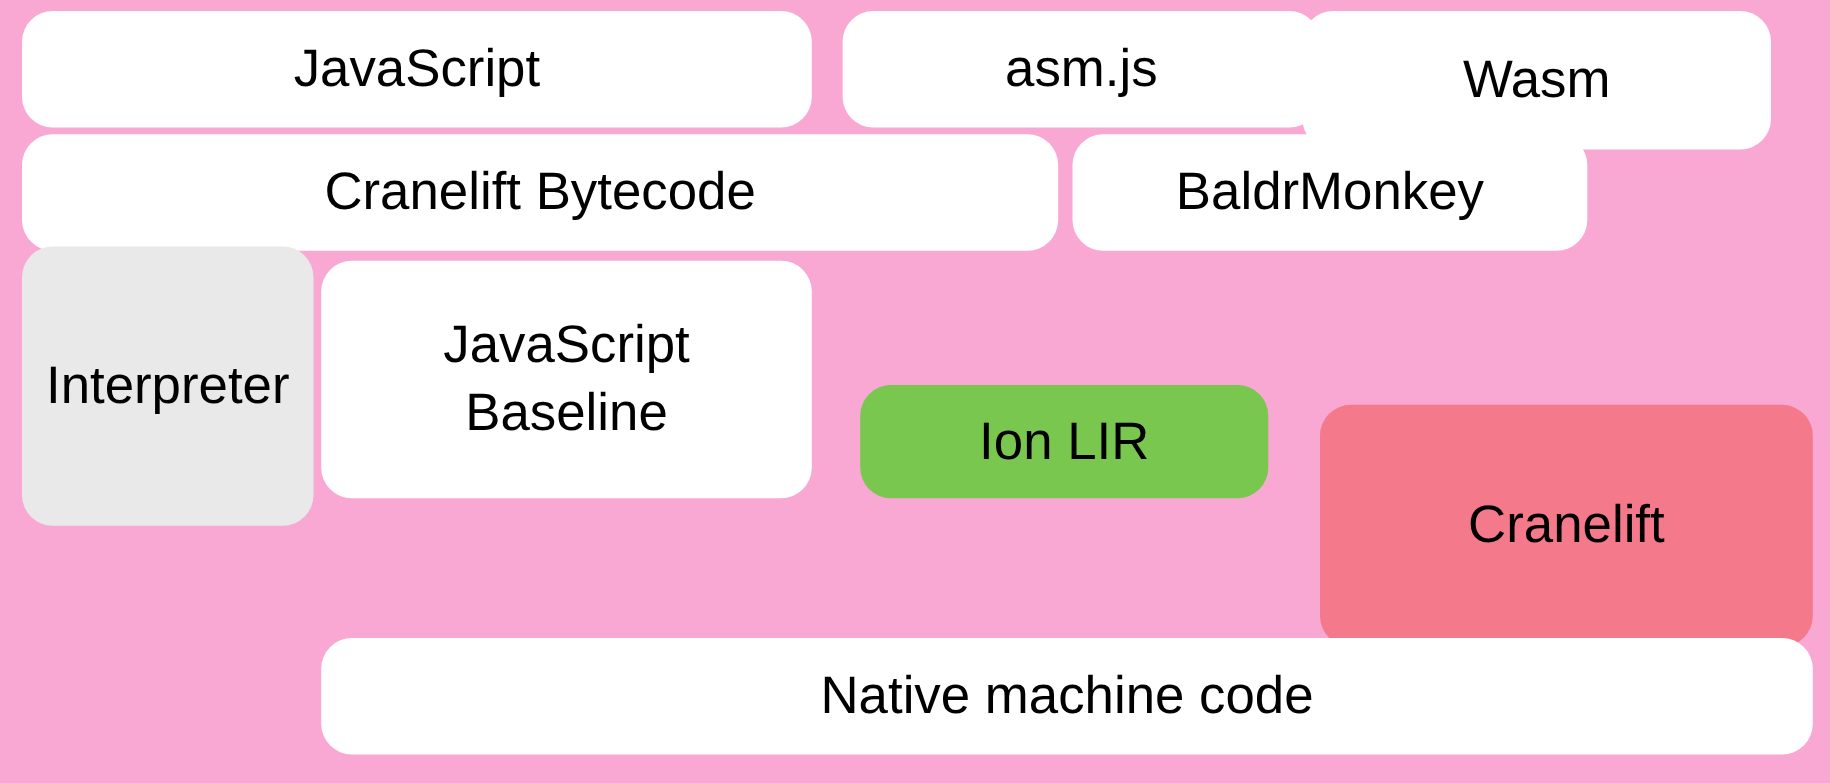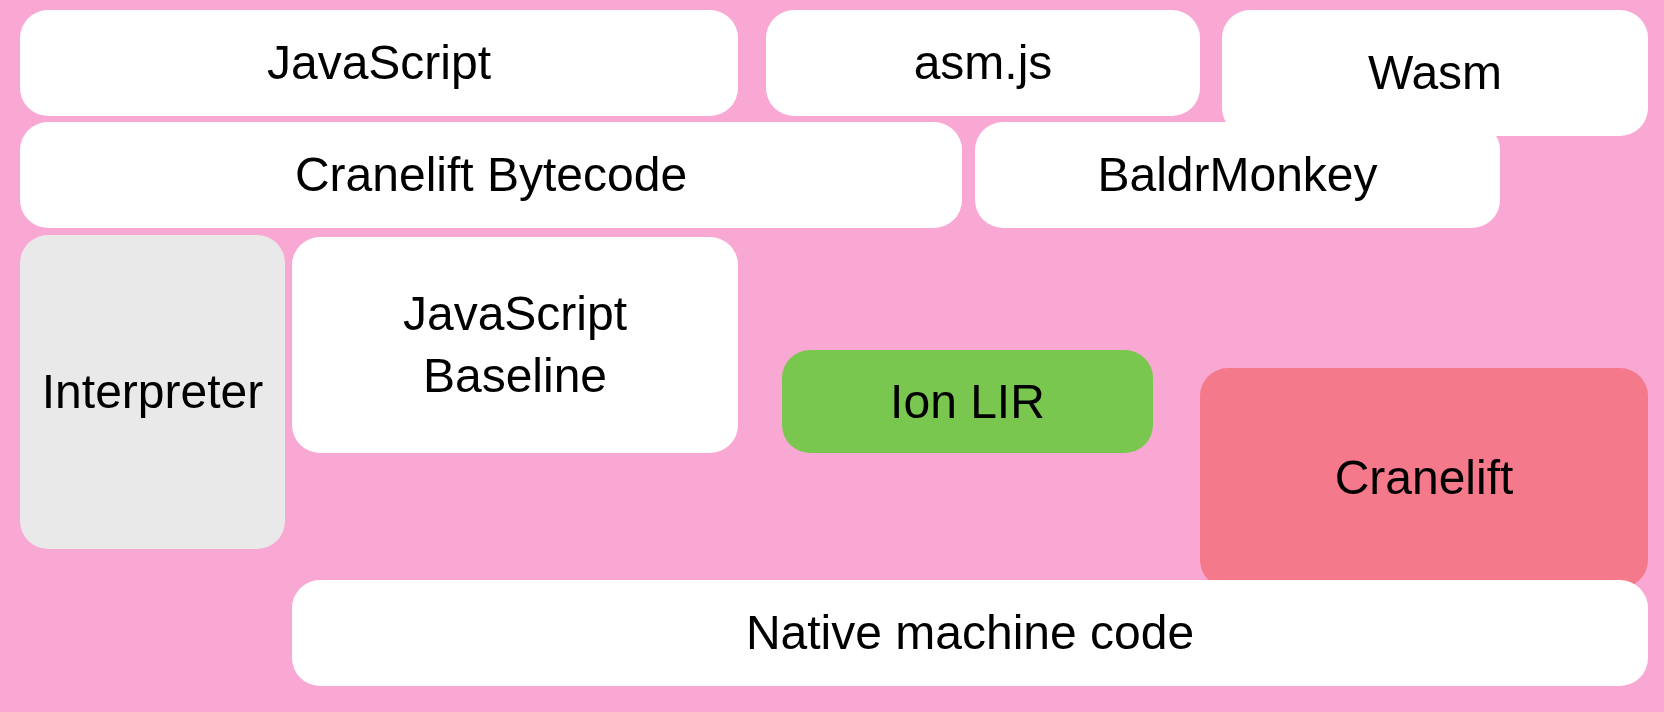--- a/index.html
+++ b/index.html
@@ -28,24 +28,24 @@
     white-space: pre-line;
   }
   .c-white { background: #ffffff; }
   .c-gray  { background: #e9e9e9; }
   .c-green { background: #7ac74f; }
   .c-pink  { background: #f4798a; margin-top: 18px; }
 
   
   #b-javascript { left: 20px;   top: 10px;  width: 718px;  height: 106px; }
   #b-asmjs      { left: 766px;  top: 10px;  width: 434px;  height: 106px; }
-  #b-wasm       { left: 1222px; top: 10px;  width: 426px;  height: 126px; }
+  #b-wasm       { left: 1184px; top: 10px;  width: 426px;  height: 126px; }
   #b-bytecode   { left: 20px;   top: 122px; width: 942px;  height: 106px; }
-  #b-baldr      { left: 975px;  top: 122px; width: 525px;  height: 106px; }
-  #b-interp     { left: 20px;   top: 235px; width: 265px;  height: 314px; }
+  #b-baldr      { left: 975px;  top: 122px; width: 468px;  height: 106px; }
+  #b-interp     { left: 20px;   top: 224px; width: 265px;  height: 254px; }
   #b-baseline   { left: 292px;  top: 237px; width: 446px;  height: 216px; }
   #b-ionmir     { left: 745px;  top: 237px; width: 449px;  height: 106px; }
   #b-ionlir     { left: 782px;  top: 350px; width: 371px;  height: 103px; }
   #b-cranelift  { left: 1200px; top: 350px; width: 448px;  height: 220px; }
   #b-macro      { left: 292px;  top: 462px; width: 902px;  height: 108px; }
   #b-native     { left: 292px;  top: 580px; width: 1356px; height: 106px; }
 </style>
 </head>
 <body>
 

